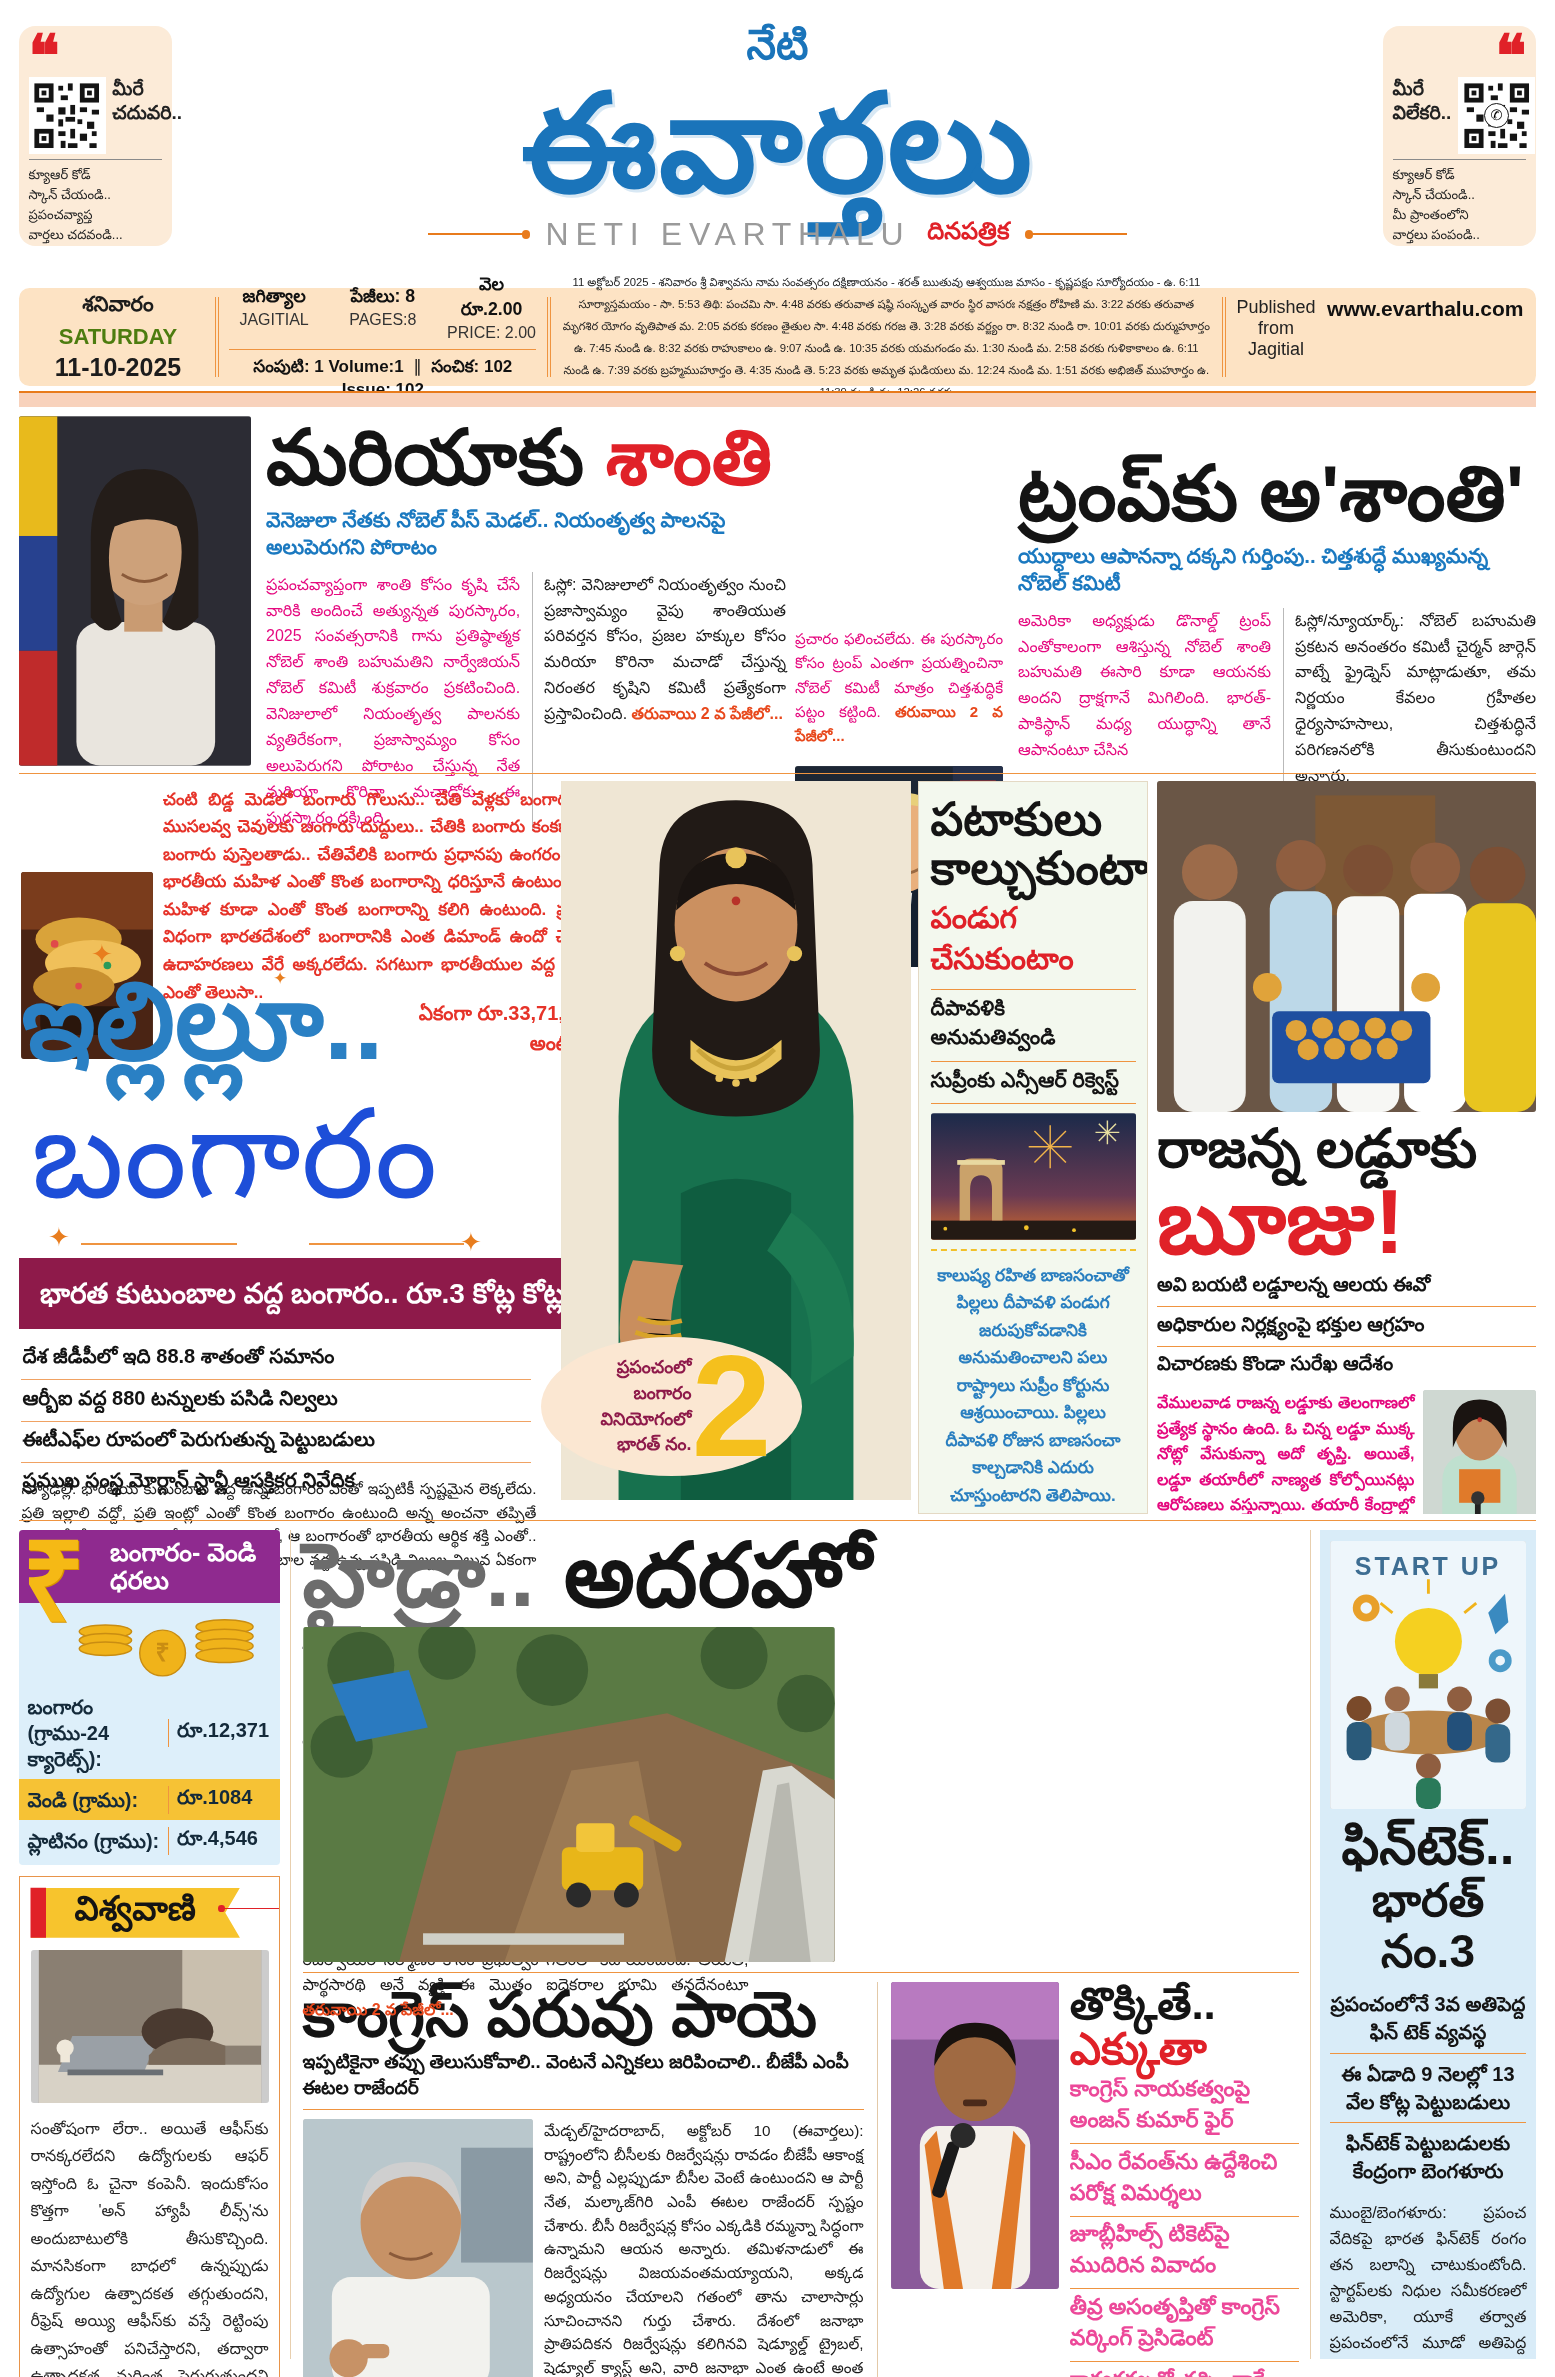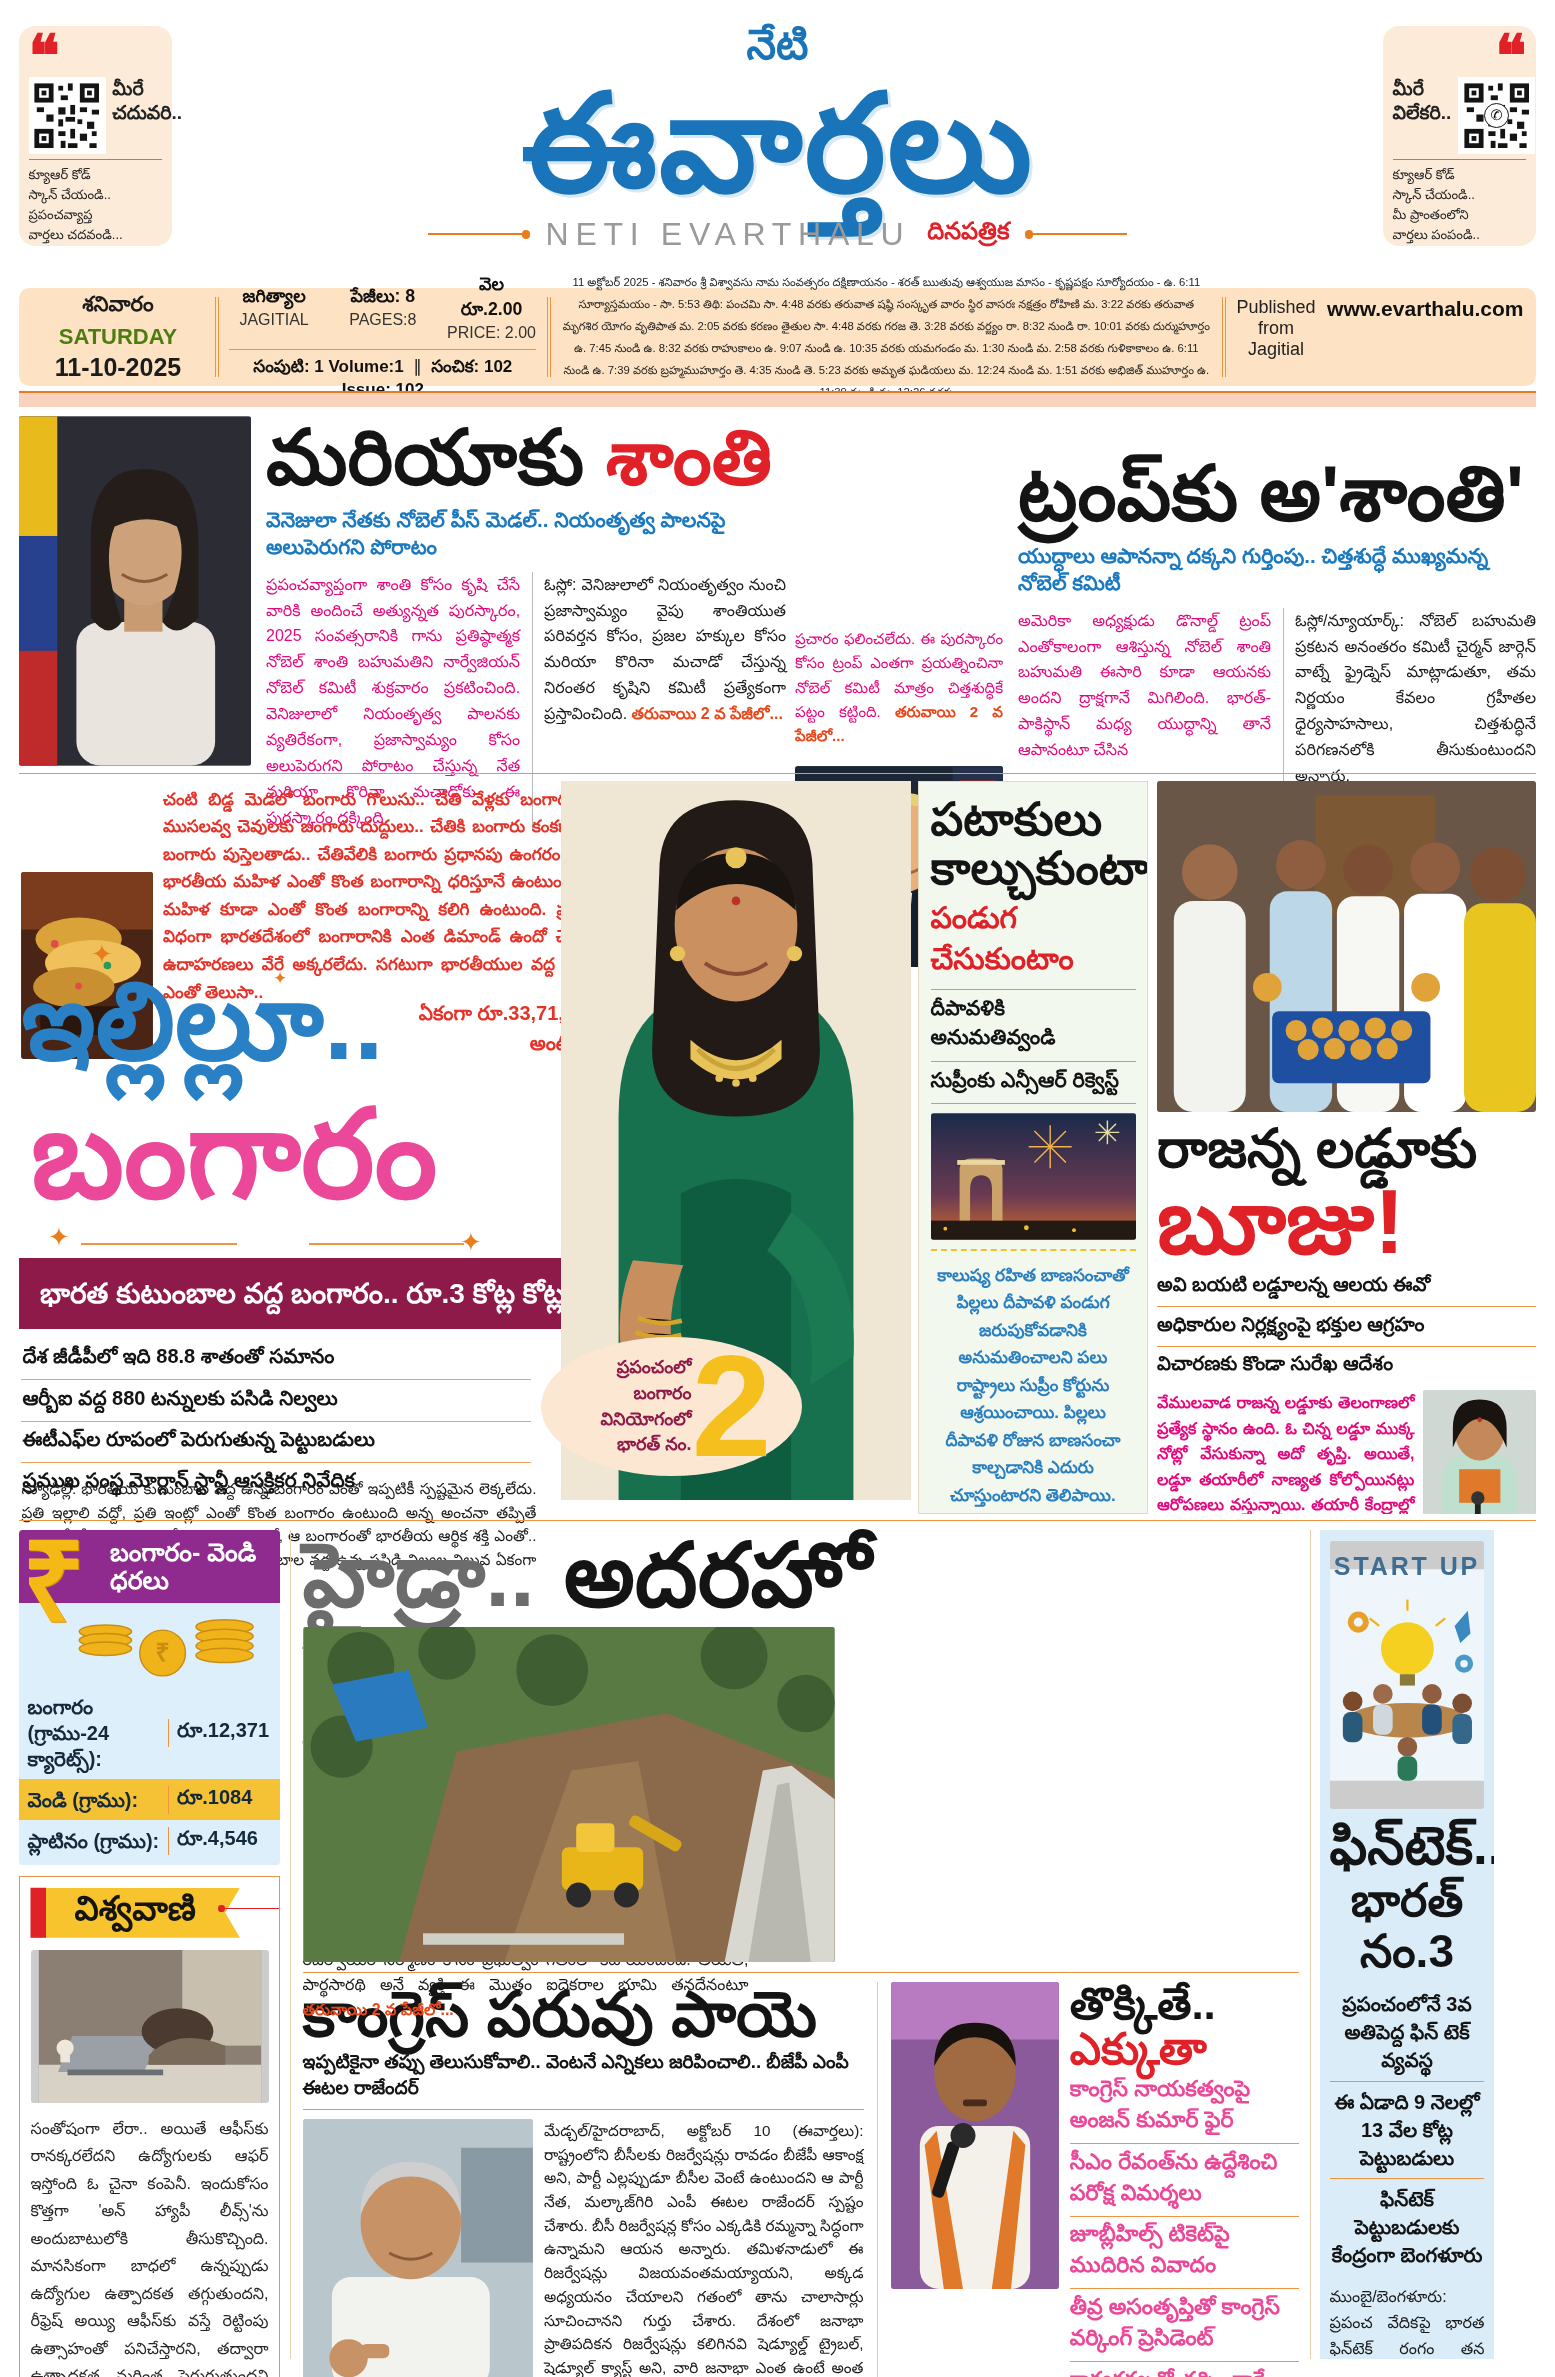--- a/index.html
+++ b/index.html
@@ -61,21 +61,21 @@
   .col{font-size:16px;line-height:1.62;text-align:justify;}
   .col.pink{color:#e5097f;}
   .col.black{color:#1a1a1a;}
   .col + .col{border-left:1px solid #b9b9b9;margin-left:11.5px;padding-left:11.5px;}
   .more{color:#e8481c;font-weight:900;}
 
   
   .gold-intro{color:#e63329;font-size:17px;line-height:1.62;text-align:justify;font-weight:600;}
   .gold-fig{color:#e63329;font-size:20px;font-weight:800;text-align:right;line-height:1.5;}
   .gold-h1{font-size:108px;font-weight:900;color:#2a80c4;line-height:1;}
-  .gold-h2{font-size:124px;font-weight:700;color:#ec4899;line-height:1;}
+  .gold-h2{font-size:124px;font-weight:400;color:#1d4ed8;line-height:1;}
   .sparkle{color:#e87d1e;font-size:26px;}
   .gold-underline{display:flex;gap:72px;}
   .gold-underline span{flex:1;border-top:2.9px solid #ef9440;}
   .gold-banner{background:#8e1a4a;color:#ffffff;font-size:28px;font-weight:800;line-height:71px;height:71px;padding-left:21px;white-space:nowrap;overflow:hidden;}
   .gold-bullets{width:510px;}
   .gold-bullets .b{font-size:20px;font-weight:800;color:#141414;padding:6.2px 1px;border-bottom:1.4px solid #f0a263;}
   .gold-bullets .b:last-child{border-bottom:none;}
   .gold-body{font-size:15.3px;line-height:1.55;color:#1a1a1a;text-align:justify;}
   .badge2{background:#fbe7d2;border-radius:50%;display:flex;align-items:center;justify-content:center;gap:0;padding:9.6px 14.4px;}
   .badge2 .txt{font-size:17.7px;font-weight:800;color:#8e1a4a;text-align:right;line-height:1.45;width:120px;}
@@ -681,21 +681,21 @@
               <div class="tok-sub">తీవ్ర అసంతృప్తితో కాంగ్రెస్ వర్కింగ్ ప్రెసిడెంట్</div>
               <div class="tok-sub">కార్యకర్తలతో చర్చించాకే నిర్ణయమని వెల్లడి</div>
               <div class="tok-sub" style="border-bottom:none;">బుజ్జగించేందుకు రంగంలోకి దిగిన మంత్రులు</div>
             </div>
           </div>
 
         </div>
       </div>
     </div>
 
-    <div class="abs fin-col" style="left:1301px;top:0;width:174px;height:829px;">
+    <div class="abs fin-col" style="left:1301px;top:0;width:216px;height:829px;">
       <div class="photo" style="height:268px;">
         <svg viewBox="0 0 410 560">
           <rect width="410" height="560" fill="#eef6fb"></rect>
           <circle cx="205" cy="210" r="70" fill="#f5d020"></circle>
           <rect x="185" y="278" width="40" height="30" fill="#8a7a3a"></rect>
           <g stroke="#f0b31a" stroke-width="6">
               <line x1="205" y1="110" x2="205" y2="80"></line>
               <line x1="130" y1="150" x2="105" y2="130"></line>
               <line x1="280" y1="150" x2="305" y2="130"></line>
             </g>

